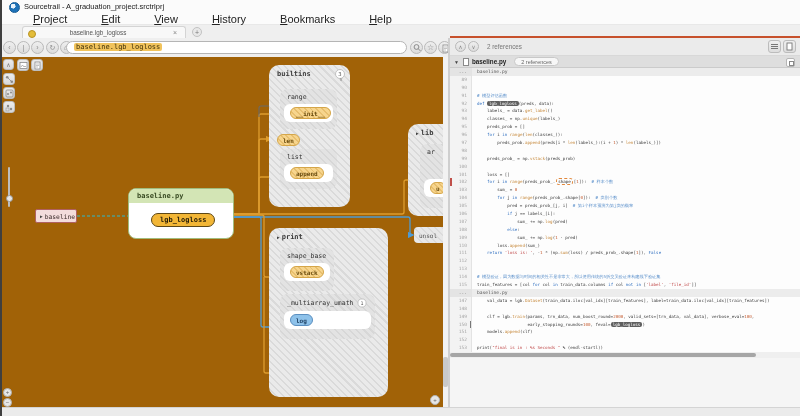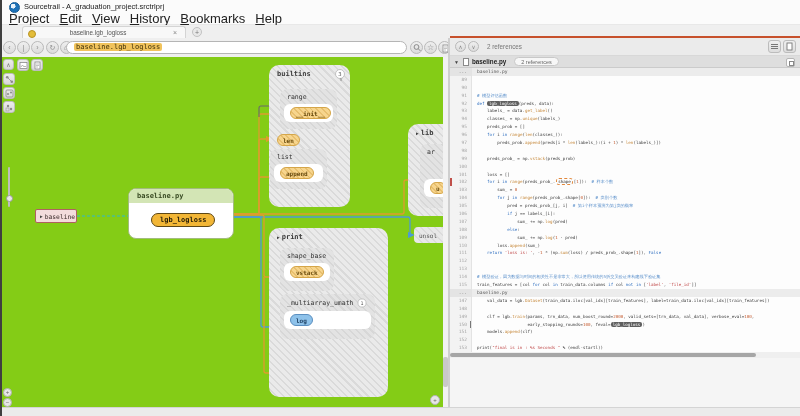--- a/index.html
+++ b/index.html
@@ -7,40 +7,40 @@
        font-family:"Liberation Sans", sans-serif;-webkit-font-smoothing:antialiased;}
   .abs{position:absolute;}
   
   .left-edge{left:0;top:0;width:2px;height:416px;background:#3f3f3f;z-index:60;}
   .titlebar{left:0;top:0;width:800px;height:13px;background:#fbfbfb;border-bottom:1px solid #e4e4e4;}
   .app-icon{left:9px;top:2px;width:9px;height:9px;border-radius:50%;
             background:radial-gradient(circle at 35% 35%, #eaf4fd 0 28%, #1d72b8 30% 100%);
             border:.5px solid #135a94;}
   .title-text{left:24px;top:2px;font-size:7.5px;color:#222;}
   .menubar{left:0;top:13px;width:800px;height:12px;background:#fbfbfb;border-bottom:1px solid #e8e8e8;display:flex;align-items:center;padding-left:4px;box-sizing:border-box;}
-  .menu-item{font-size:13px;color:#222;padding:0 5px;}
+  .menu-item{font-size:11px;color:#222;padding:0 5px;margin-left:24px;}
   .menu-item::first-letter{text-decoration:underline;}
   .tabbar{left:0;top:25px;width:800px;height:13px;background:#efefef;border-bottom:1px solid #dcdcdc;}
   .tab{left:22px;top:1px;width:164px;height:12px;background:#f8f8f8;border:1px solid #d4d4d4;border-bottom:none;border-radius:3px 3px 0 0;box-sizing:border-box;}
   .tab-dot{left:5px;top:3px;width:6px;height:6px;border-radius:50%;background:#e4bd3a;border:.5px solid #b99324;}
   .tab-label{left:0;top:2px;width:150px;text-align:center;font-size:6.3px;color:#555;}
   .tab-close{left:150px;top:1.5px;font-size:7px;color:#888;}
   .newtab{left:192px;top:2px;width:10px;height:10px;border-radius:50%;background:#e8e8e8;border:1px solid #c2c2c2;
           font-size:7px;color:#777;text-align:center;line-height:9px;box-sizing:border-box;}
   
   .toolrow{left:0;top:38px;width:450px;height:19px;background:#efefef;}
   .rbtn{width:13px;height:13px;border-radius:50%;background:linear-gradient(#efefef,#dcdcdc);
         border:1px solid #b9b9b9;box-sizing:border-box;text-align:center;line-height:11px;
         font-size:7px;color:#8a8a8a;}
   .searchfield{left:66px;top:2.5px;width:341px;height:13px;background:#fff;border:1px solid #b5b5b5;
                border-radius:7px;box-sizing:border-box;display:flex;align-items:center;padding-left:7px;}
   .search-hl{background:#f1c35c;border-radius:2px;padding:0 2px;font-family:"DejaVu Sans Mono",monospace;
              font-size:7px;color:#3d2f08;}
   
-  .graph-panel{left:0;top:57px;width:450px;height:350px;background:#84cc16;overflow:hidden;}
+  .graph-panel{left:0;top:57px;width:450px;height:350px;background:#a16207;overflow:hidden;}
   .divider{left:448px;top:38px;width:2px;height:369px;background:#cfcfcf;}
   .hatch{background-color:#eaeaea;background-image:repeating-linear-gradient(45deg,rgba(110,110,110,.13) 0 1.5px,transparent 1.5px 5px);}
   .hatch2{background-color:#e3e3e3;background-image:repeating-linear-gradient(45deg,rgba(110,110,110,.10) 0 1.5px,transparent 1.5px 5px);}
   .group{border-radius:10px;}
   .gtitle{font-family:"DejaVu Sans Mono",monospace;font-size:7px;font-weight:600;color:#3c3c3c;padding:5px 0 0 8px;}
   .subnode{border-radius:8px;}
   .sntitle{font-family:"DejaVu Sans Mono",monospace;font-size:6.5px;color:#333;padding:4px 0 3px 7px;}
   .snbody{margin:0 4px 4px 4px;background:#fff;border-radius:6px;display:flex;align-items:center;padding:3px 0 3px 6px;}
   .pill{display:inline-block;font-family:"DejaVu Sans Mono",monospace;font-size:6px;font-weight:bold;color:#6e5013;
         background-color:#f7d58d;background-image:repeating-linear-gradient(45deg,rgba(196,140,40,.30) 0 1.2px,transparent 1.2px 4px);
@@ -182,21 +182,21 @@
     <div class="gtitle">builtins</div>
     <div class="abs badge" style="right:5px;top:4px;position:absolute;">3</div>
     <div class="abs badge-chev" style="right:7px;top:13px;position:absolute;">∨</div>
     <div class="abs subnode hatch2" style="left:11px;top:24px;width:57px;height:40px;position:absolute;">
       <div class="sntitle">range</div>
       <div class="snbody">
           <span class="pill">__init__</span>
         </div>
     </div>
     <span class="pill" style="position:absolute;left:8px;top:69px;">len</span>
-    <div class="abs subnode hatch2" style="left:1px;top:84px;width:57px;height:40px;position:absolute;">
+    <div class="abs subnode hatch2" style="left:11px;top:84px;width:57px;height:40px;position:absolute;">
       <div class="sntitle">list</div>
       <div class="snbody">
           <span class="pill">append</span>
         </div>
     </div>
   </div>
 
   <div class="abs group hatch" style="left:408px;top:67px;width:55px;height:92px;">
     <div class="gtitle"><span class="tri">▶</span><span>lib</span></div>
     <div class="abs subnode hatch2" style="left:12px;top:20px;width:43px;height:64px;position:absolute;">

